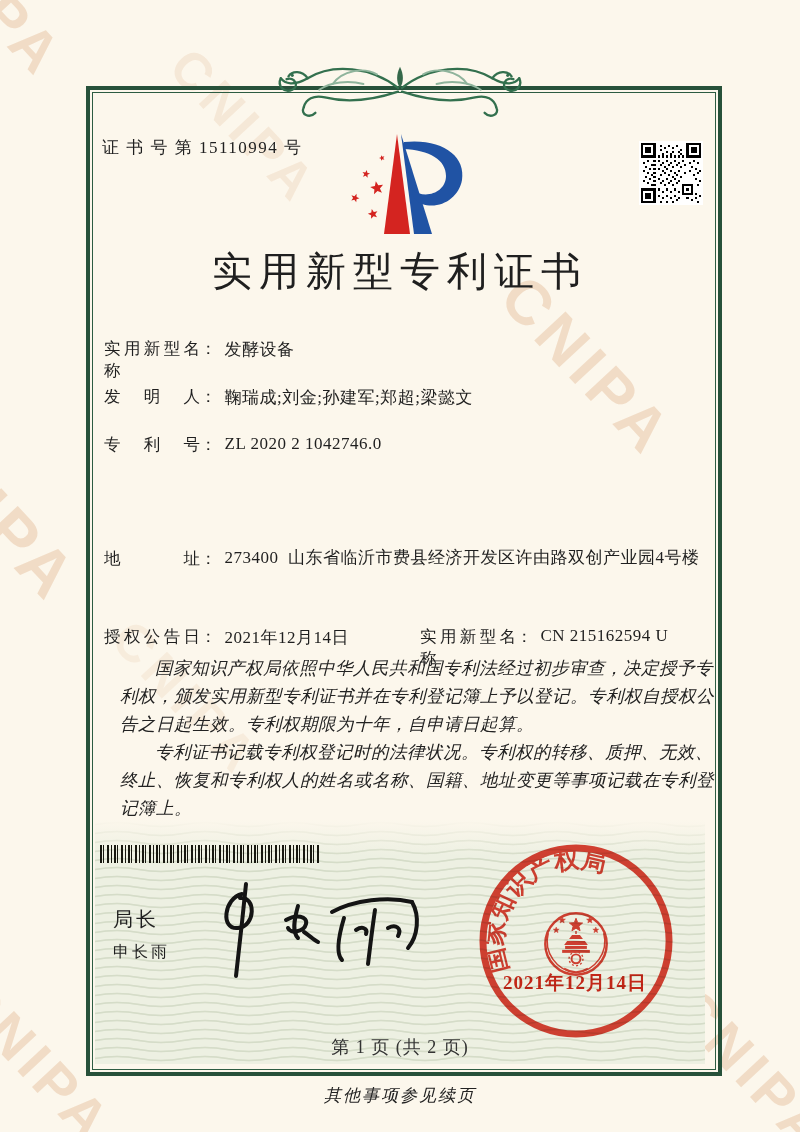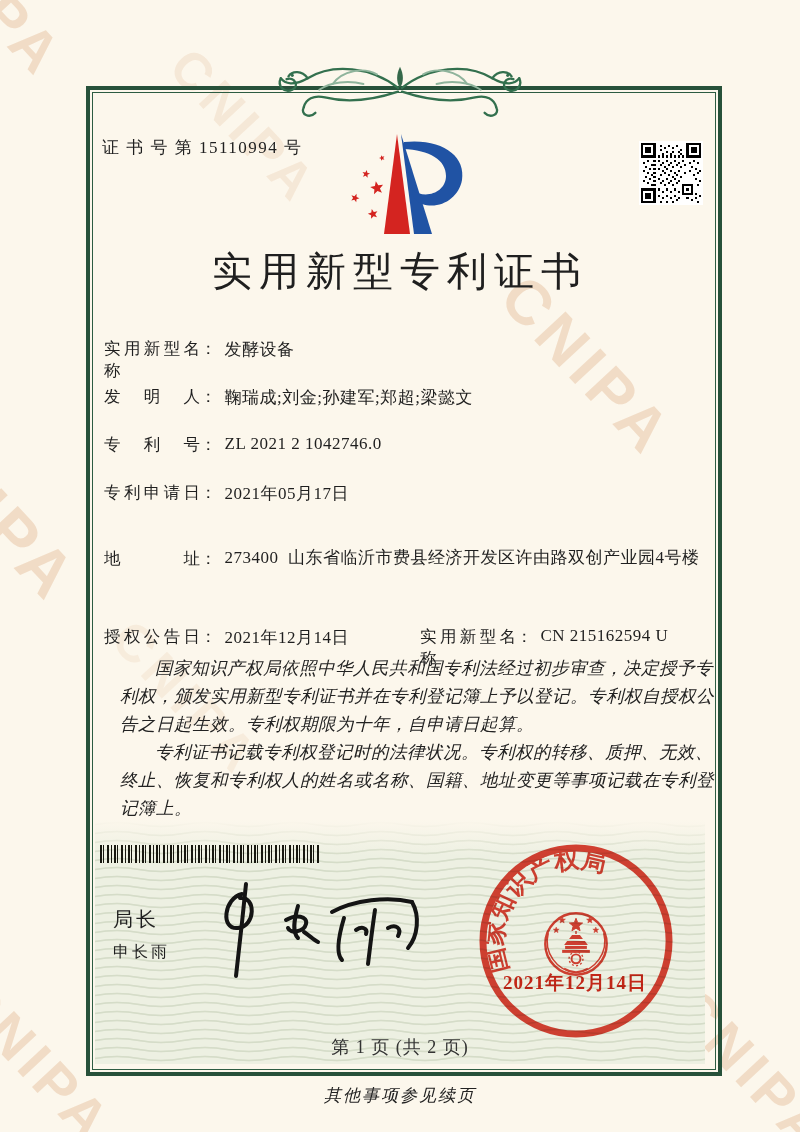--- a/index.html
+++ b/index.html
@@ -173,24 +173,21 @@
 
   <div class="title">实用新型专利证书</div>
 
   <div class="row r1">
     <span class="lbl">实用新型名称</span><span class="colon">：</span><span class="val">发酵设备</span>
   </div>
   <div class="row r2">
     <span class="lbl">发明人</span><span class="colon">：</span><span class="val">鞠瑞成;刘金;孙建军;郑超;梁懿文</span>
   </div>
   <div class="row r3">
-    <span class="lbl">专利号</span><span class="colon">：</span><span class="val">ZL 2021 2 1042746.0</span>
-  </div>
-  <div class="row r4">
-    <span class="lbl">专利申请日</span><span class="colon">：</span><span class="val">2021年05月17日</span>
+    <span class="lbl">专利号</span><span class="colon">：</span><span class="val">ZL 2020 2 1042746.0</span>
   </div>
   <div class="row r6">
     <span class="lbl">地址</span>
       <span class="colon">：</span>
       <span class="val">273400  山东省临沂市费县经济开发区许由路双创产业园4号楼</span>
   </div>
   <div class="row r7">
     <span>
       <span class="lbl">授权公告日</span><span class="colon">：</span><span class="val">2021年12月14日</span>
     </span>

